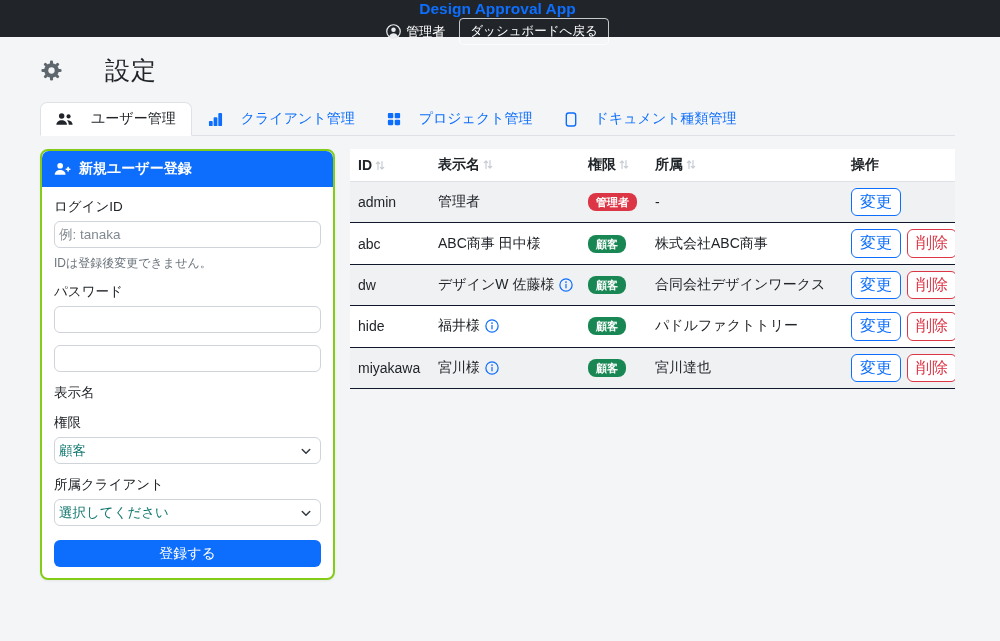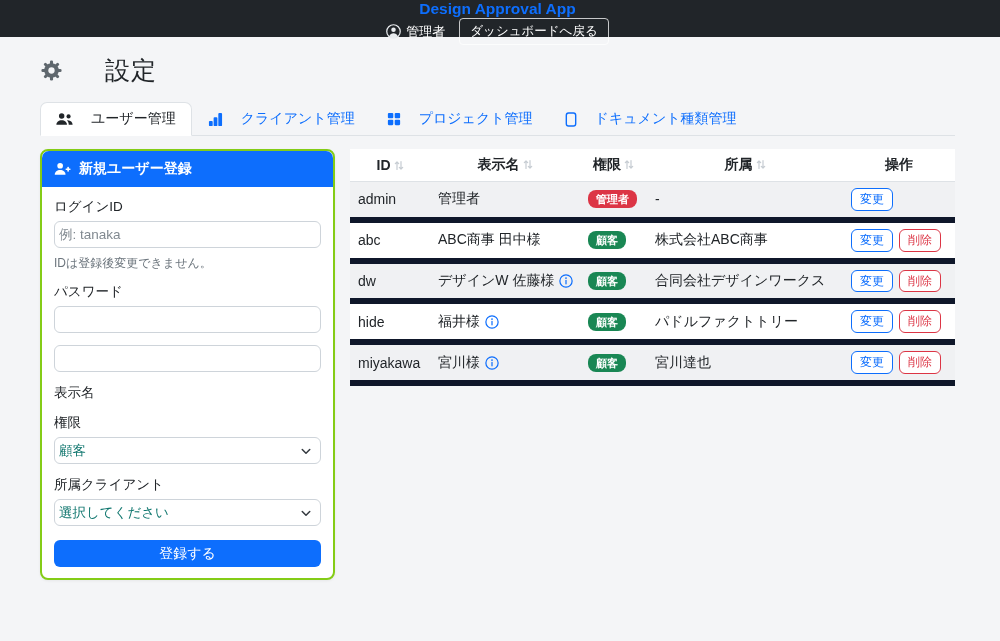--- a/index.html
+++ b/index.html
@@ -74,33 +74,33 @@
     width: 100%; height: 27px; margin-top: 2px;
     background: #0d6efd; color: #fff; font-size: 14px; font-family: inherit;
     border: none; border-radius: 6px; cursor: pointer;
   }
   
   .table-panel { flex: 1; background: #fff; }
   table { width: 100%; border-collapse: collapse; table-layout: fixed; font-size: 14px; }
   col.c-id { width: 80px; } col.c-name { width: 150px; } col.c-role { width: 67px; }
   col.c-belong { width: 196px; } col.c-ops { width: 112px; }
   th {
-    text-align: center; font-weight: 700; padding: 7px 8px;
+    text-align: left; font-weight: 700; padding: 7px 8px;
     border-bottom: 1px solid #dee2e6; white-space: nowrap;
   }
-  td { padding: 6px 8px; border-bottom: 6px solid #0f172a; vertical-align: middle; white-space: nowrap; overflow: hidden; }
+  td { padding: 6px 8px; border-bottom: 1px solid #0f172a; vertical-align: middle; white-space: nowrap; overflow: hidden; }
   tbody tr:nth-child(odd) { background: #f0f1f3; }
   .sort-icon { display: inline-block; vertical-align: -1px; margin-left: 3px; }
   .badge {
     display: inline-block; color: #fff; font-size: 11px; font-weight: 700;
     padding: 3px 8px; border-radius: 8px; line-height: 1.1;
   }
   .btn-sm {
     display: inline-block; background: #fff; border-radius: 6px;
-    font-size: 12px; font-family: inherit; padding: 2px 8px;
+    font-size: 16px; font-family: inherit; padding: 2px 8px;
     margin-right: 6px; cursor: pointer; line-height: 1.4;
   }
   .btn-change { color: #0d6efd; border: 1px solid #0d6efd; }
   .btn-delete { color: #dc3545; border: 1px solid #dc3545; }
   .name-cell { display: flex; align-items: center; gap: 5px; }
   .info-btn { display: inline-flex; cursor: pointer; }
 </style>
 </head>
 <body>
 

